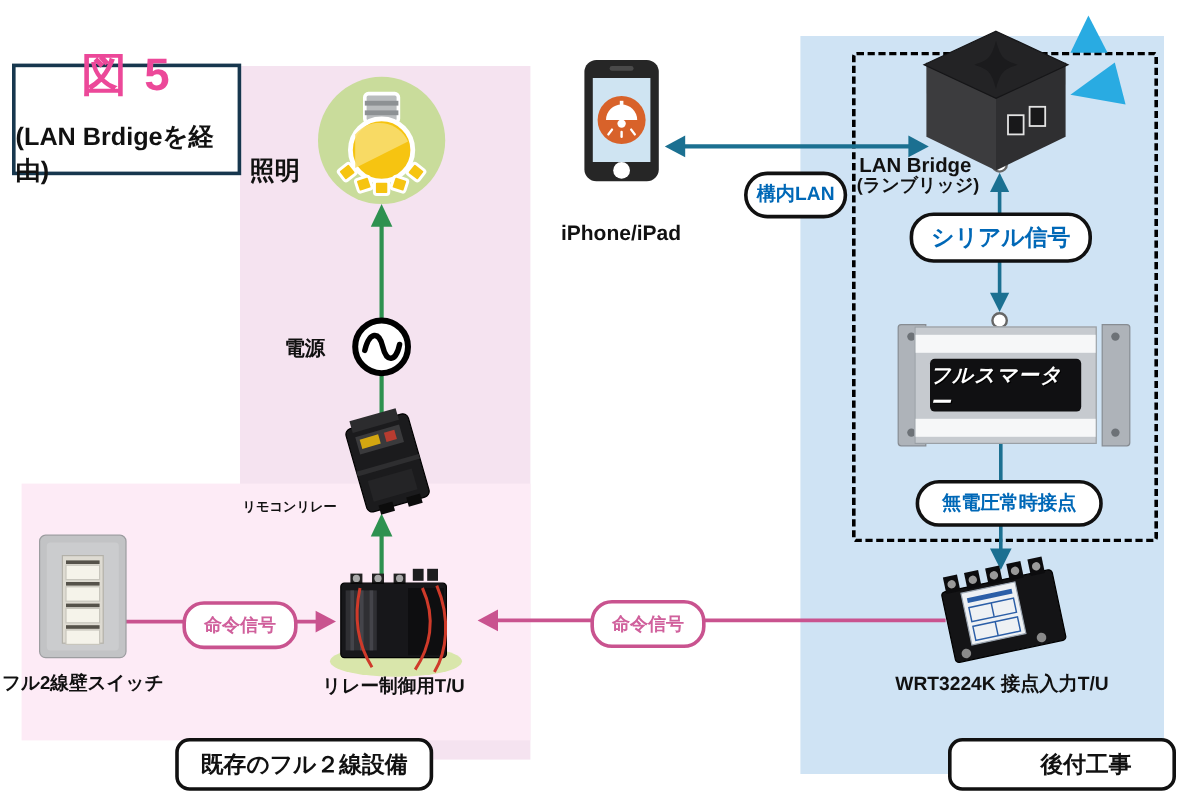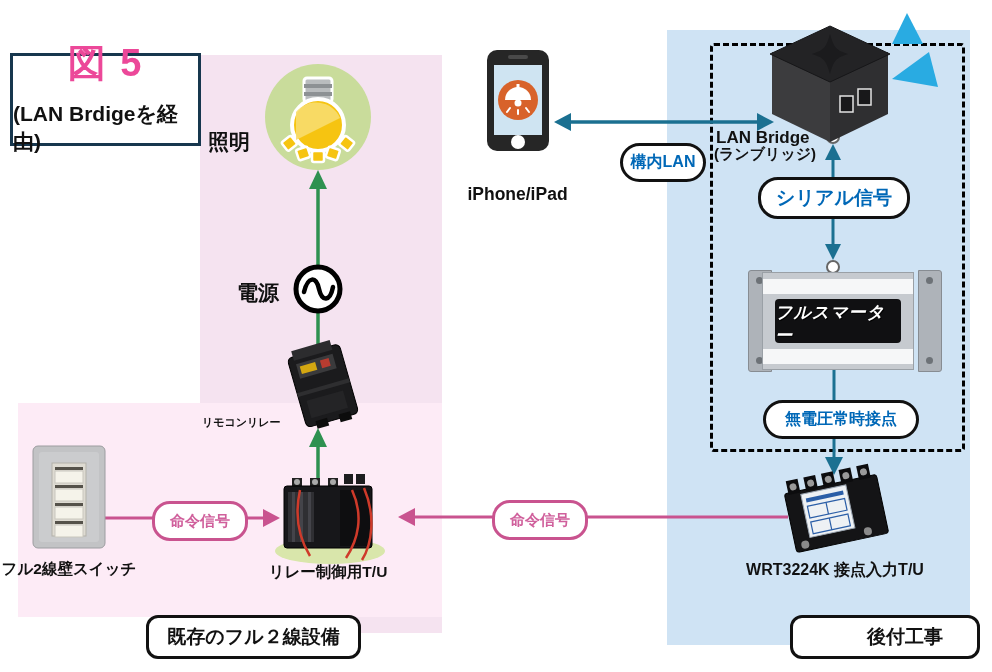--- a/index.html
+++ b/index.html
@@ -218,21 +218,21 @@
     </div>
   </div>
 
   <div class="pill pill-black" style="left:620px;top:107px;width:80px;height:33px;font-size:16px;margin-top:36px;">構内LAN</div>
   <div class="pill pill-black" style="left:758px;top:177px;width:146px;height:36px;font-size:19px;">シリアル信号</div>
   <div class="pill pill-black" style="left:763px;top:400px;width:150px;height:33px;font-size:16px;">無電圧常時接点</div>
   <div class="pill pill-pink" style="left:152px;top:501px;width:90px;height:34px;font-size:15px;">命令信号</div>
   <div class="pill pill-pink" style="left:492px;top:500px;width:90px;height:34px;font-size:15px;">命令信号</div>
 
   <div class="lbl" style="left:208px;top:128px;font-size:21px;">照明</div>
-  <div class="lbl" style="left:237px;top:279px;font-size:21px;">電源</div>
+  <div class="lbl" style="left:237px;top:279px;font-size:17px;">電源</div>
   <div class="lbl" style="left:202px;top:415px;font-size:11px;">リモコンリレー</div>
   <div class="lbl" style="left:252px;top:562px;width:152px;text-align:center;font-size:15.5px;">リレー制御用T/U</div>
   <div class="lbl" style="left:0px;top:559px;width:138px;text-align:center;font-size:15.5px;">フル2線壁スイッチ</div>
   <div class="lbl" style="left:460px;top:156px;width:115px;text-align:center;font-size:17.5px;margin-top:28px;">iPhone/iPad</div>
   <div class="lbl" style="left:716px;top:128px;font-size:17px;">LAN Bridge</div>
   <div class="lbl" style="left:714px;top:145px;font-size:15px;">(ランブリッジ)</div>
   <div class="lbl" style="left:730px;top:560px;width:210px;text-align:center;font-size:16px;">WRT3224K 接点入力T/U</div>
 
   <div class="caption-box" style="left:118px;top:615px;width:209px;height:38px;">既存のフル２線設備</div>
   <div class="caption-box" style="left:762px;top:615px;width:144px;height:38px;padding-left:40px;">後付工事</div>

